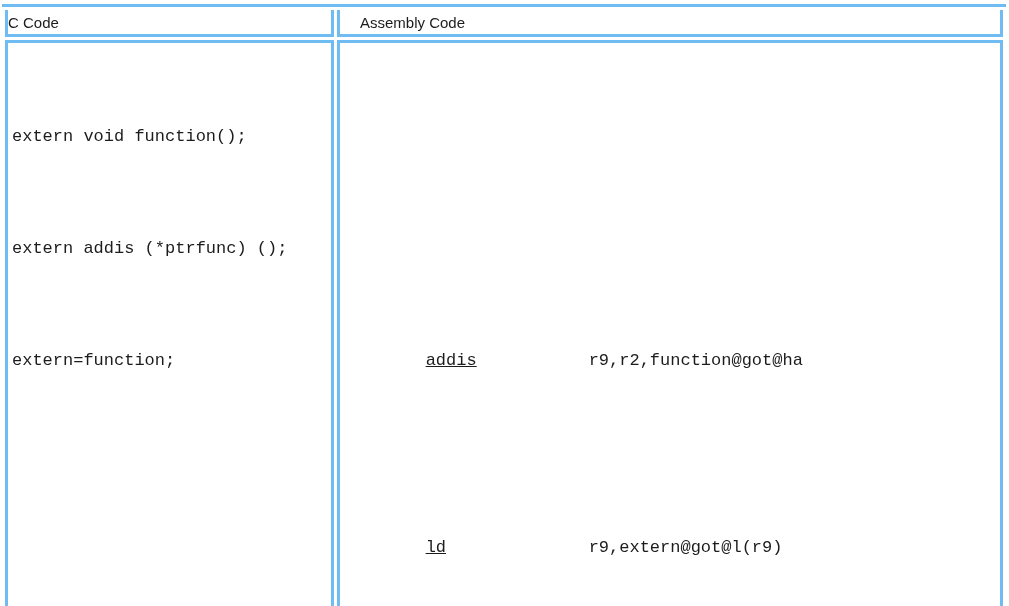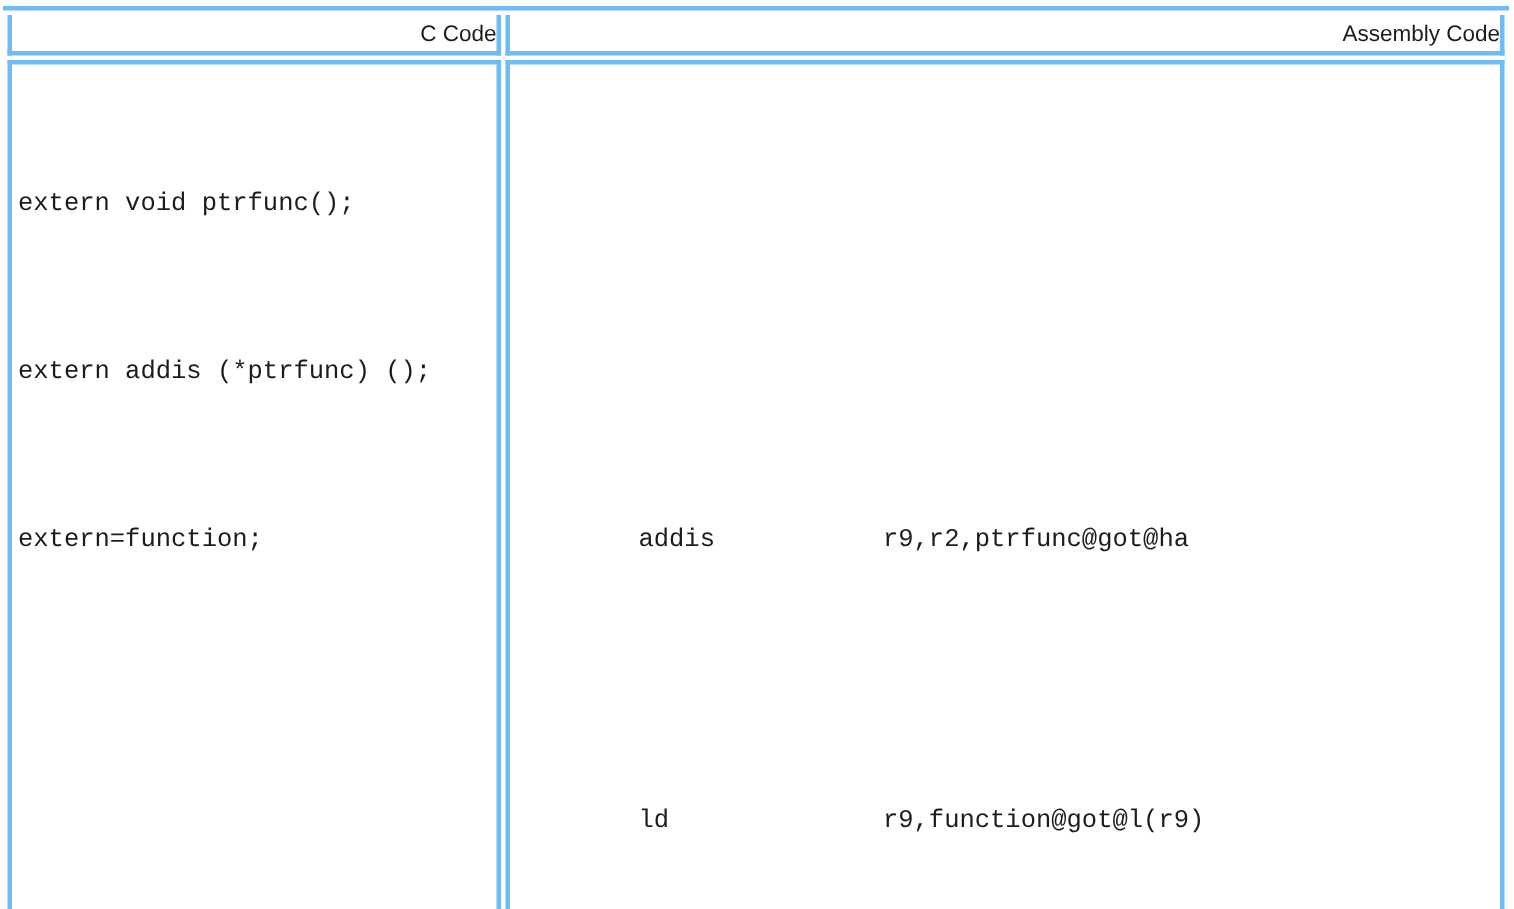--- a/index.html
+++ b/index.html
@@ -23,29 +23,29 @@
     border-top: 3px solid var(--border-blue);
     border-bottom: 3px solid var(--border-blue);
   }
   .tr { display: table-row; }
   .cell {
     display: table-cell;
     background: #ffffff;
     overflow: hidden;
   }
   .col-c   { width: 329px; }
-  .col-asm { width: 666px; }
+  .col-asm { width: 666px; padding-left: 20px; }
 
   
   .th {
     border-left: 3px solid var(--border-blue);
     border-right: 3px solid var(--border-blue);
     border-bottom: 3px solid var(--border-blue);
     height: 27px;
-    text-align: right;
+    text-align: left;
     vertical-align: middle;
     font-size: 15px;
     color: var(--code-text);
   }
 
   
   .row1 .cell {
     border-left: 3px solid var(--border-blue);
     border-right: 3px solid var(--border-blue);
     border-top: 3px solid var(--border-blue);
@@ -55,55 +55,55 @@
 
   .code {
     font-family: "Liberation Mono", "DejaVu Sans Mono", monospace;
     font-size: 17px;
     line-height: 37.4px;
     color: var(--code-text);
     white-space: pre;
   }
   .c-pad   { padding-left: 4px; }
   .asm-pad { padding-left: 4px; }
-  .asm-line .mn { display: inline-block; width: 163px; }
+  .asm-line .mn { display: inline-block; width: 163px; text-decoration: underline; }
   .sp2 { height: 74.8px; }
   .sp5 { height: 187px; }
 </style>
 </head>
 <body>
 
 <div class="tbl">
 
   <div class="tr">
     <div class="cell col-c th">
       <span>C Code</span>
     </div>
     <div class="cell col-asm th">
       <span>Assembly Code</span>
     </div>
   </div>
 
   <div class="tr row1">
     <div class="cell col-c code c-pad">
-      <div class="code-line">extern void ptrfunc();</div>
+      <div class="code-line">extern void function();</div>
       <div class="code-line">extern addis (*ptrfunc) ();</div>
       <div class="code-line">extern=function;</div>
       <div class="sp5"></div>
       
     </div>
 
     <div class="cell col-asm code asm-pad">
       <div class="sp2"></div>
 
       <div class="asm-line">
-        <span class="mn">addis</span><span class="op">r9,r2,ptrfunc@got@ha</span>
+        <span class="mn">addis</span><span class="op">r9,r2,function@got@ha</span>
       </div>
       <div class="asm-line">
-        <span class="mn">ld</span><span class="op">r9,function@got@l(r9)</span>
+        <span class="mn">ld</span><span class="op">r9,extern@got@l(r9)</span>
       </div>
       
       
       
 
       
 
       
       
       

